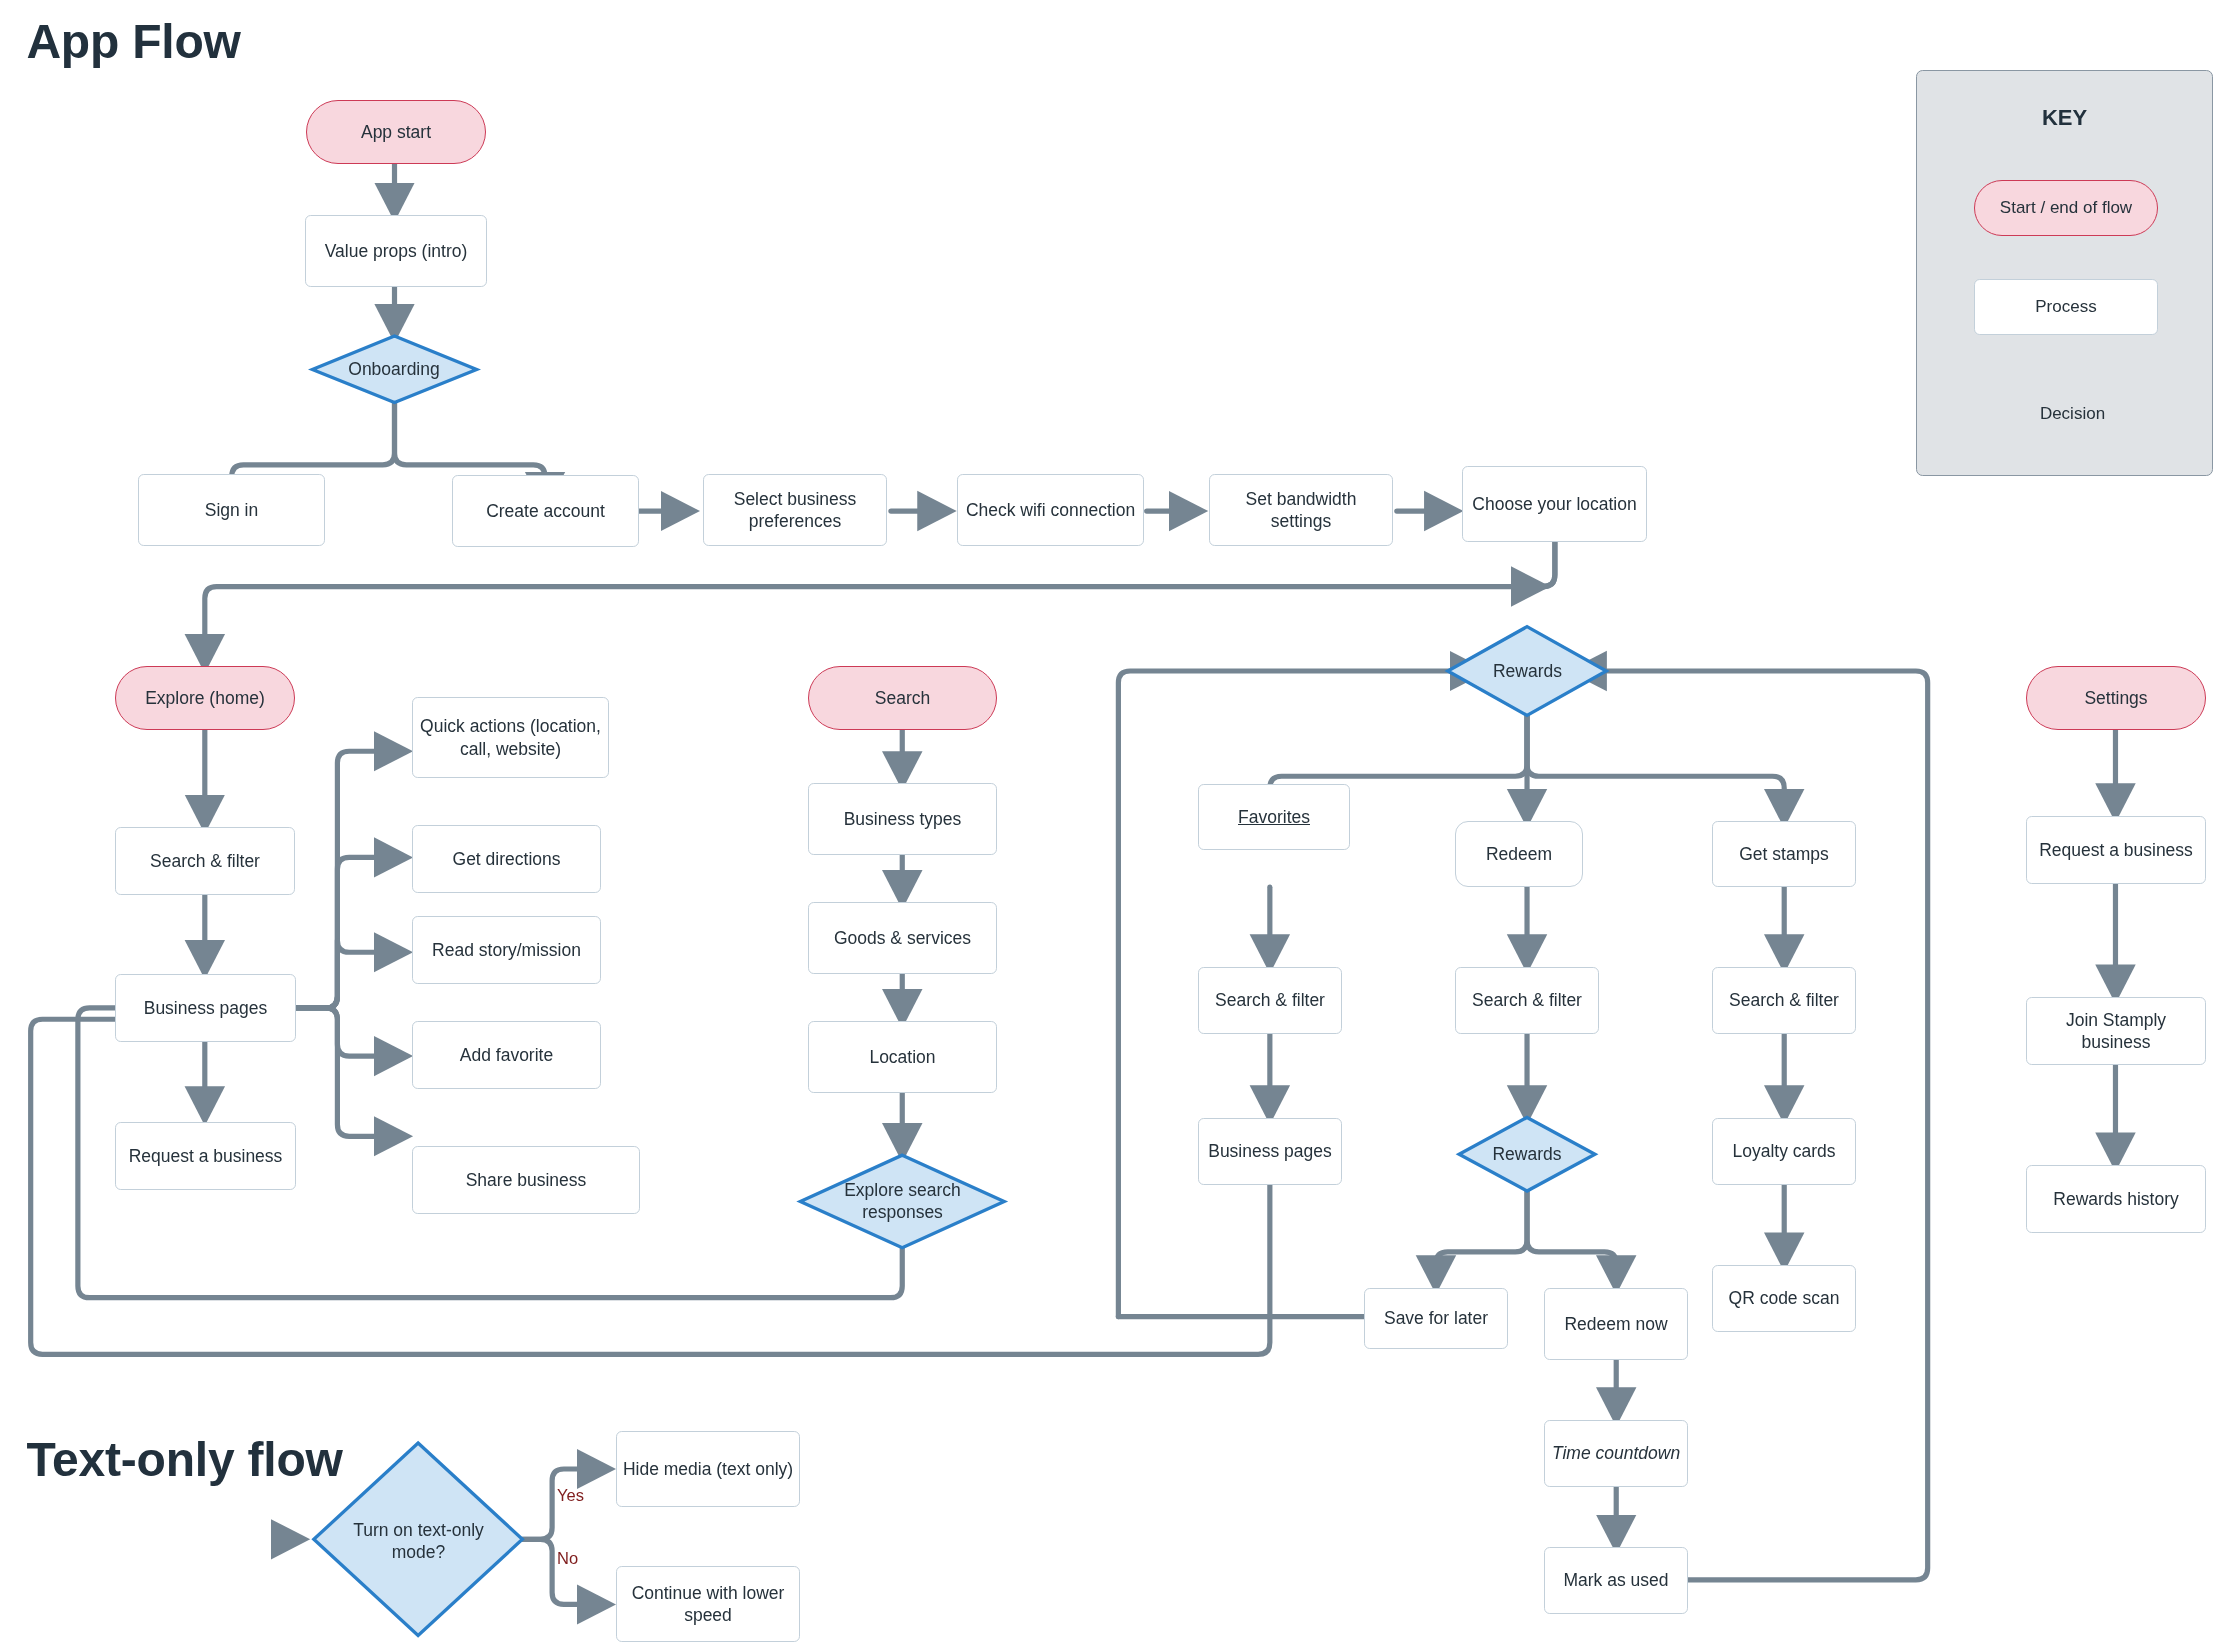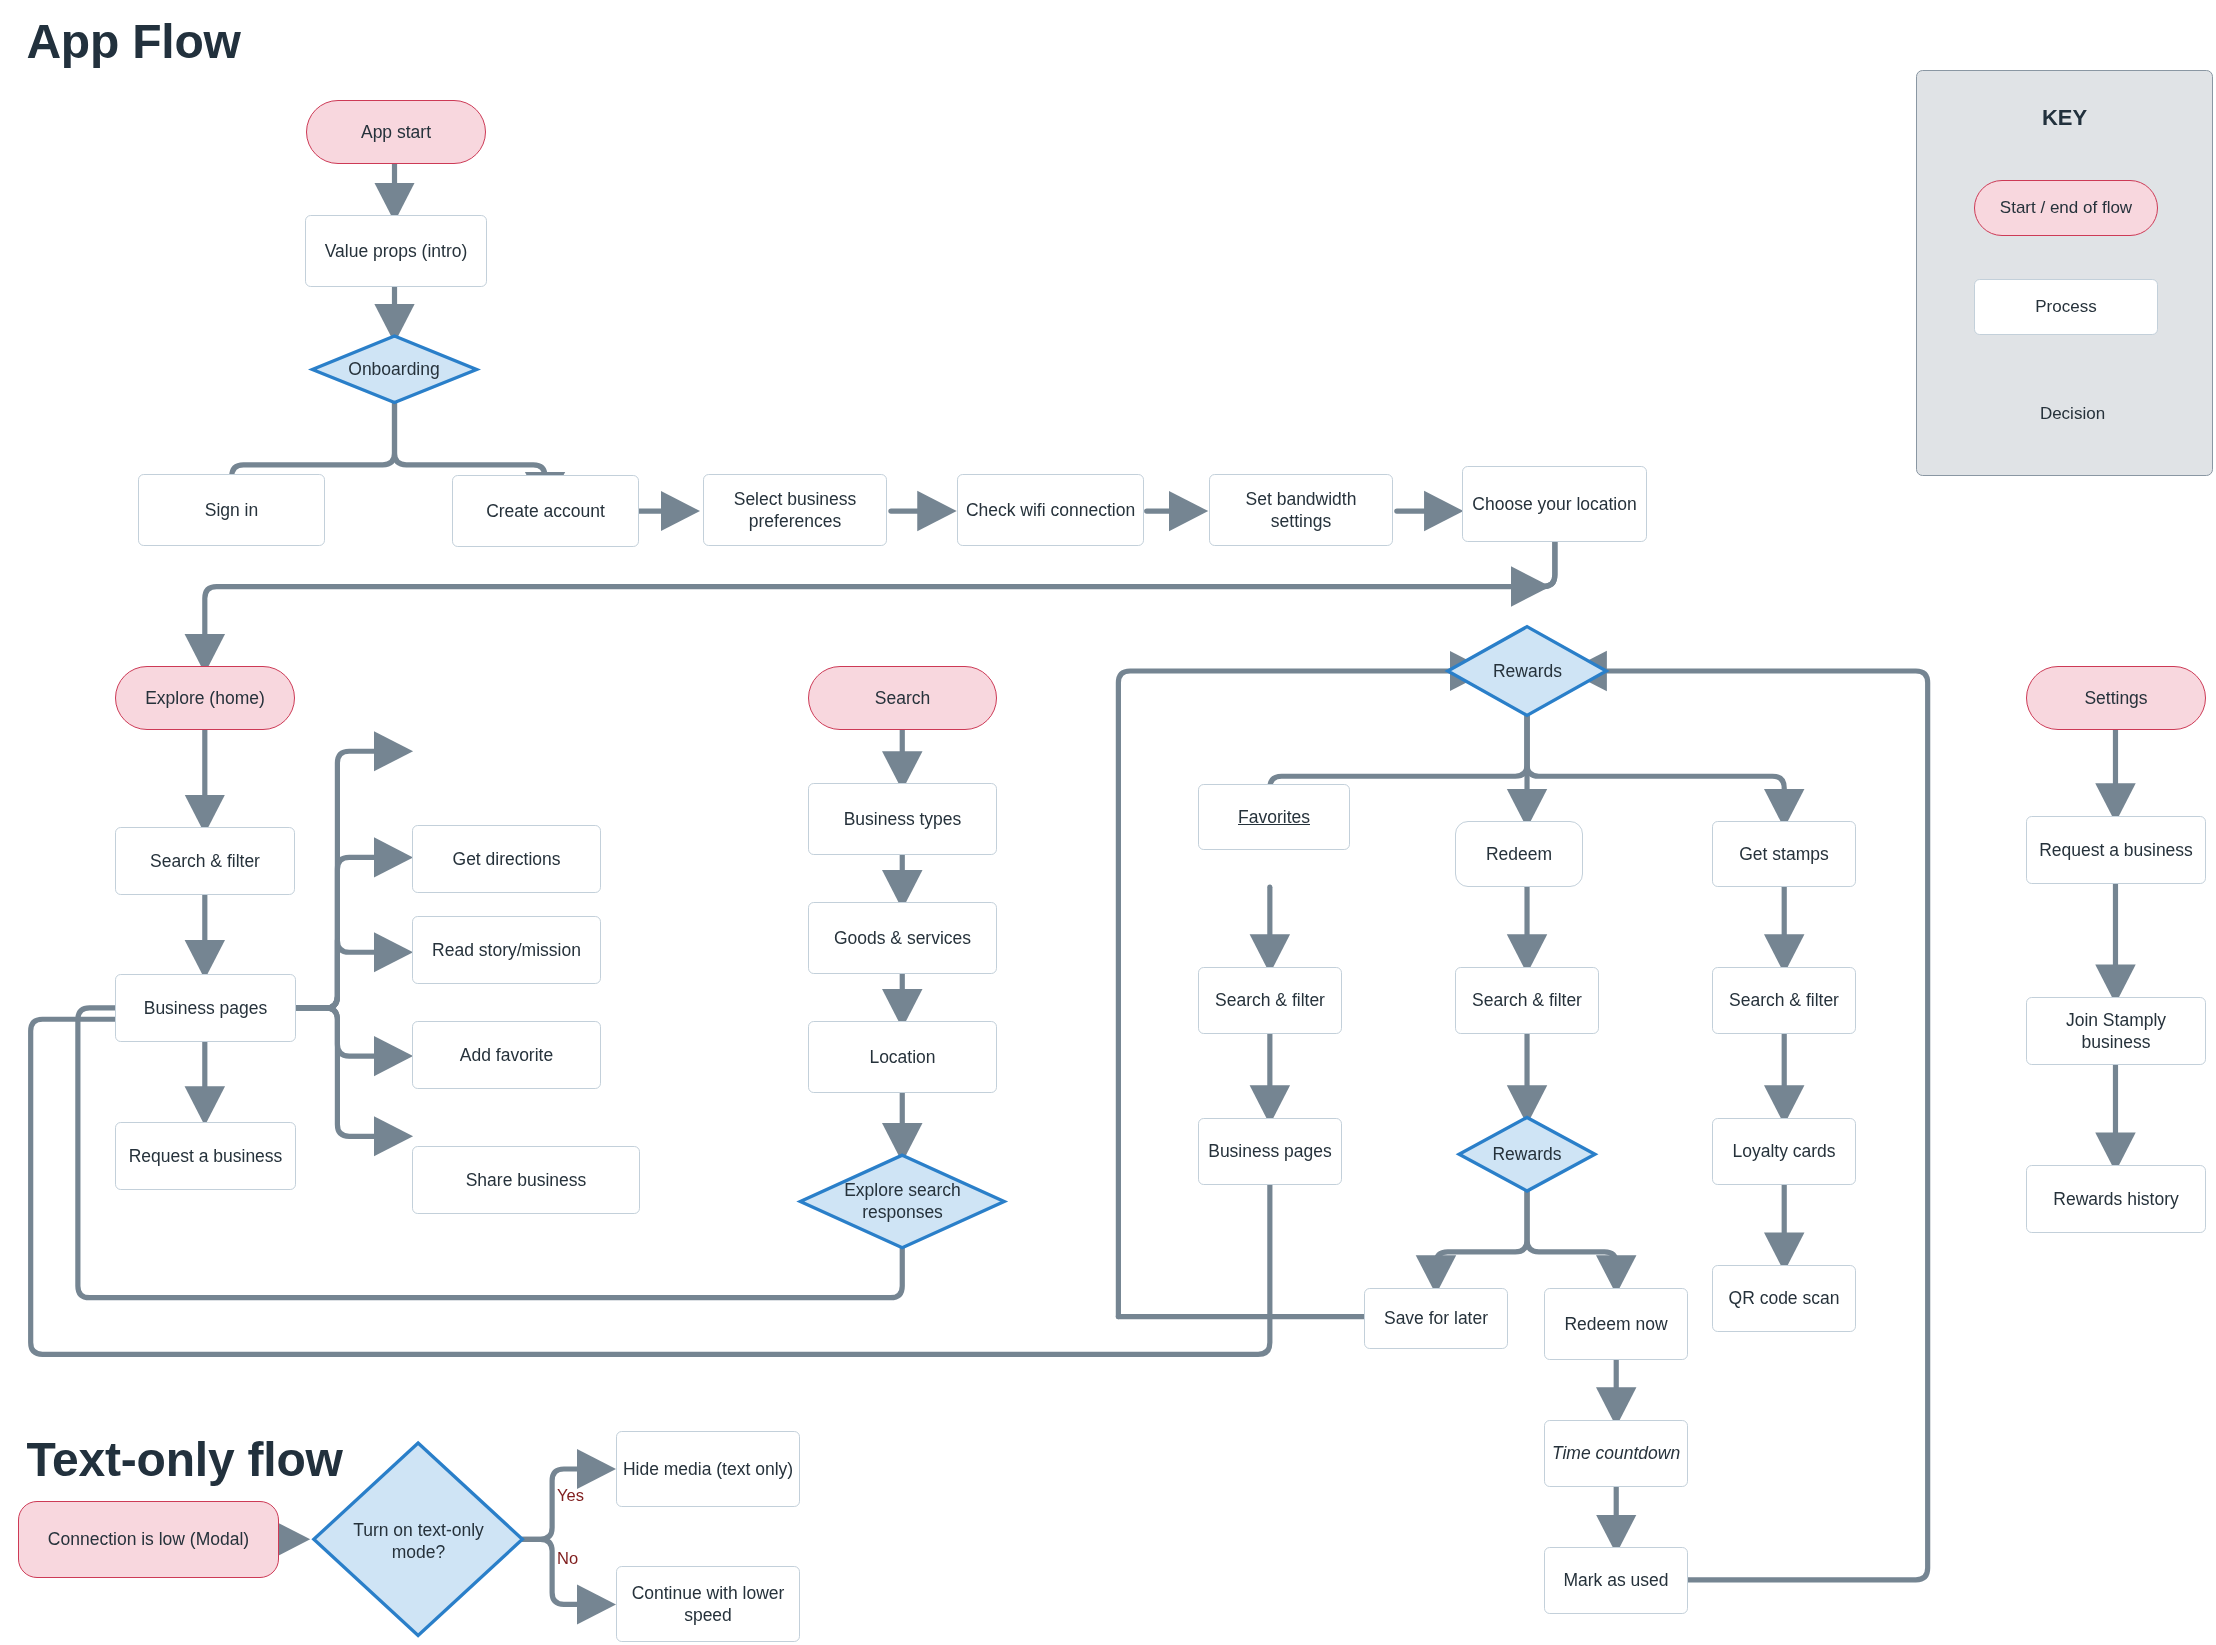--- a/index.html
+++ b/index.html
@@ -198,20 +198,21 @@
   <div class="node process" style="left:703px;top:474px;width:184px;height:72px;">Select business preferences</div>
   <div class="node process" style="left:957px;top:474px;width:187px;height:72px;">Check wifi connection</div>
   <div class="node process" style="left:1209px;top:474px;width:184px;height:72px;">Set bandwidth settings</div>
   <div class="node process" style="left:1462px;top:466px;width:185px;height:76px;">Choose your location</div>
 
   <div class="node terminal" style="left:115px;top:666px;width:180px;height:64px;">Explore (home)</div>
   <div class="node process" style="left:115px;top:827px;width:180px;height:68px;">Search &amp; filter</div>
   <div class="node process" style="left:115px;top:974px;width:181px;height:68px;">Business pages</div>
   <div class="node process" style="left:115px;top:1122px;width:181px;height:68px;">Request a business</div>
 
+  <div class="node process" style="left:412px;top:697px;width:197px;height:81px;">Quick actions (location, call, website)</div>
   <div class="node process" style="left:412px;top:825px;width:189px;height:68px;">Get directions</div>
   <div class="node process" style="left:412px;top:916px;width:189px;height:68px;">Read story/mission</div>
   <div class="node process" style="left:412px;top:1021px;width:189px;height:68px;">Add favorite</div>
   <div class="node process" style="left:412px;top:1103px;width:228px;height:68px;margin-top:43px;">Share business</div>
 
   <div class="node terminal" style="left:808px;top:666px;width:189px;height:64px;">Search</div>
   <div class="node process" style="left:808px;top:783px;width:189px;height:72px;">Business types</div>
   <div class="node process" style="left:808px;top:902px;width:189px;height:72px;text-align:center;">Goods &amp; services</div>
   <div class="node process" style="left:808px;top:1021px;width:189px;height:72px;">Location</div>
   <div class="node decision" style="left:808px;top:1171px;width:189px;height:60px;">
@@ -241,21 +242,20 @@
   <div class="node process" style="left:1712px;top:1265px;width:144px;height:67px;">QR code scan</div>
 
   <div class="node process" style="left:1544px;top:1420px;width:144px;height:67px;font-style:italic;">Time countdown</div>
   <div class="node process" style="left:1544px;top:1547px;width:144px;height:67px;">Mark as used</div>
 
   <div class="node terminal" style="left:2026px;top:666px;width:180px;height:64px;">Settings</div>
   <div class="node process" style="left:2026px;top:816px;width:180px;height:68px;">Request a business</div>
   <div class="node process" style="left:2026px;top:997px;width:180px;height:68px;">Join Stamply business</div>
   <div class="node process" style="left:2026px;top:1165px;width:180px;height:68px;">Rewards history</div>
 
-  <div class="node terminal" style="left:18px;top:1501px;width:261px;height:77px;border-radius:19px;">Connection is low (Modal)</div>
   <div class="node decision" style="left:340px;top:1508px;width:157px;height:66px;">
       <span class="dtext">Turn on text-only mode?</span>
     </div>
   <div class="node process" style="left:616px;top:1431px;width:184px;height:76px;">Hide media (text only)</div>
   <div class="node process" style="left:616px;top:1566px;width:184px;height:76px;">Continue with lower speed</div>
 
   <div class="edgelabel" style="left:557px;top:1486px;">Yes</div>
   <div class="edgelabel" style="left:557px;top:1549px;">No</div>
 
 </div>

